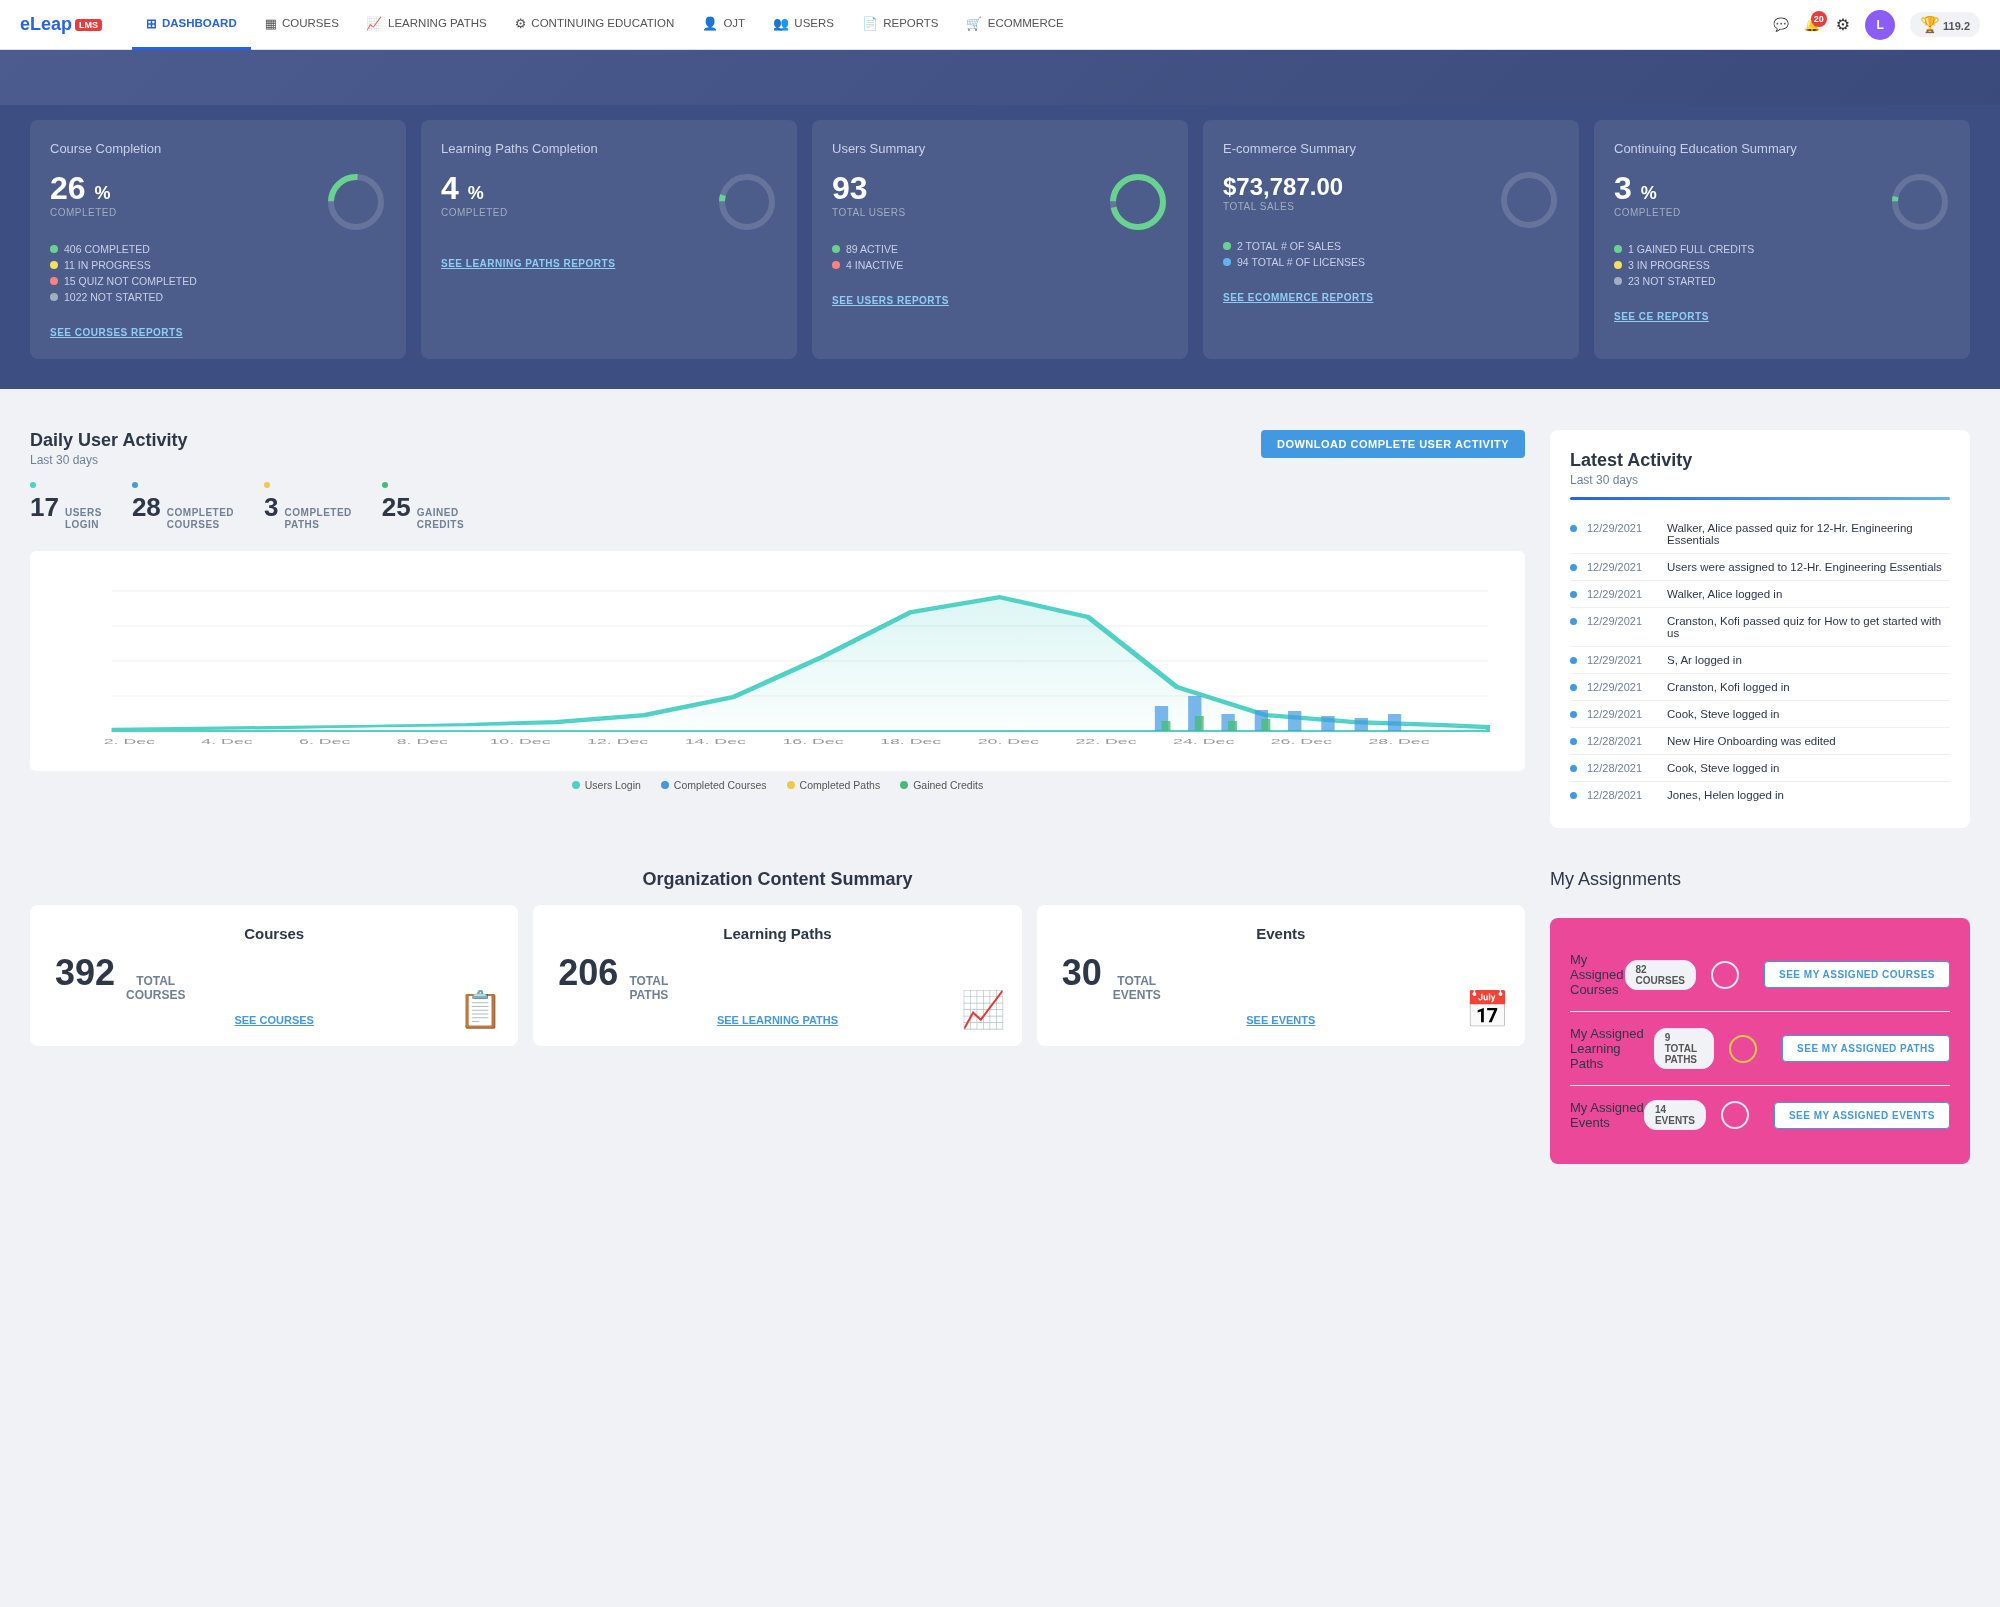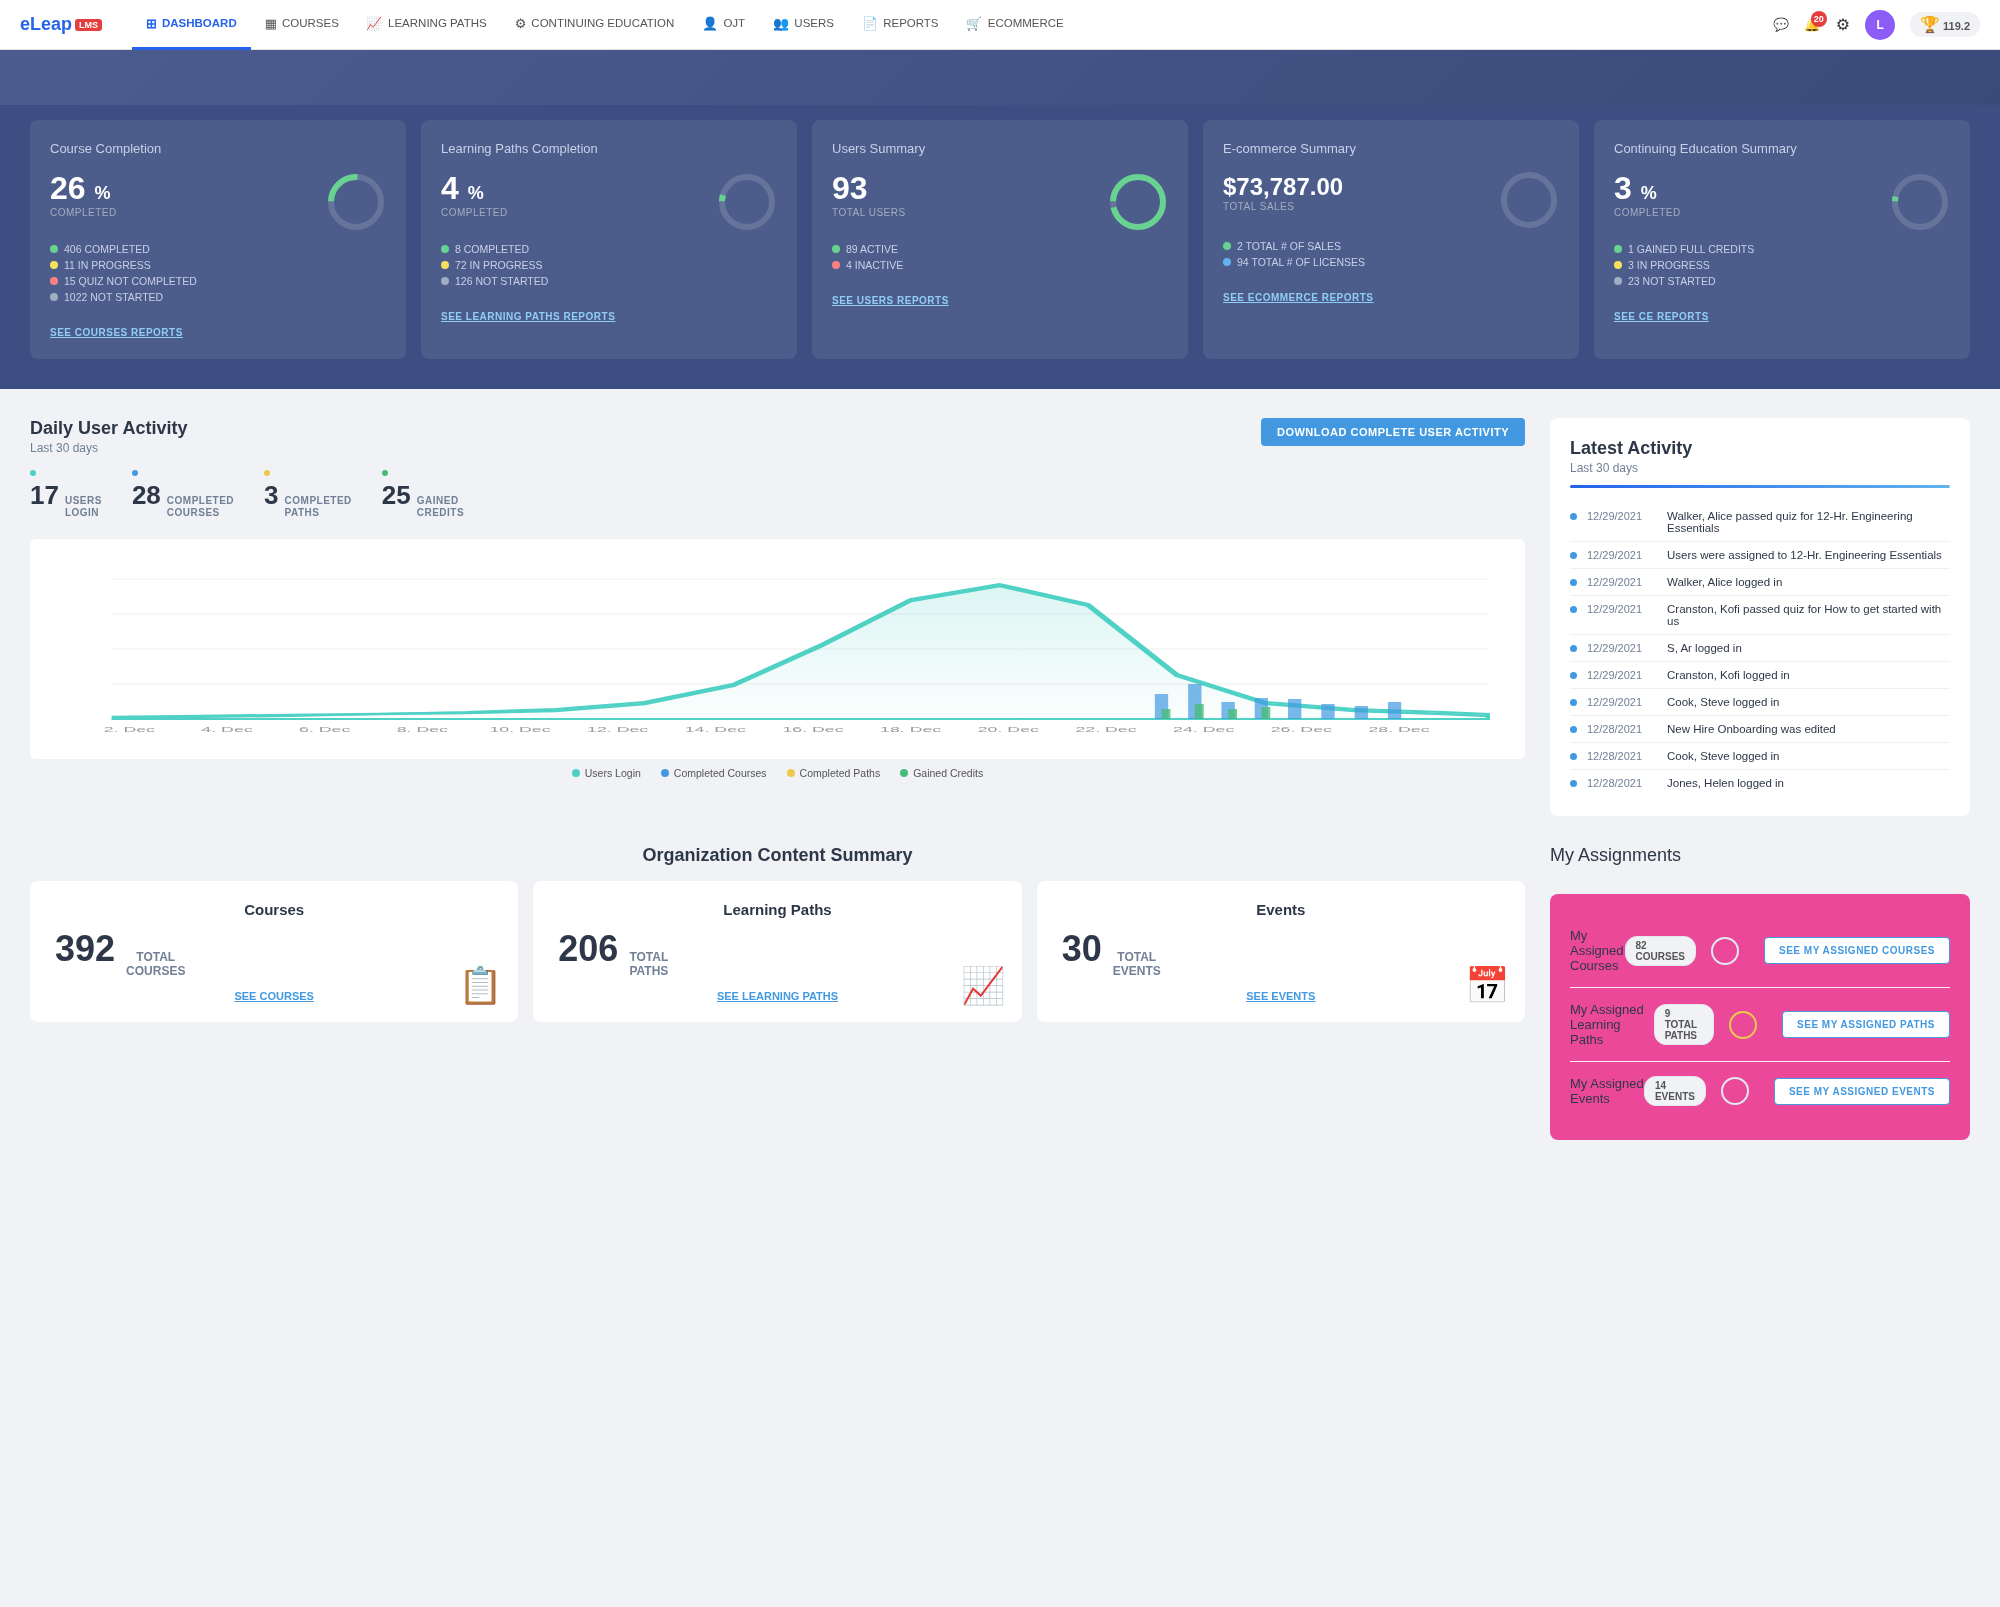--- a/index.html
+++ b/index.html
@@ -199,21 +199,21 @@
       letter-spacing: 0.5px;
     }
     .summary-card-money {
       font-size: 24px;
       font-weight: 700;
       color: #fff;
     }
 
     
     .main-content {
-      padding: 29px 30px;
+      padding: 41px 30px;
       display: flex;
       gap: 25px;
     }
     .left-col { flex: 1; min-width: 0; }
     .right-col { width: 420px; flex-shrink: 0; }
 
     
     .section-header {
       display: flex;
       align-items: flex-start;
@@ -563,34 +563,20 @@
       <div>
         <div class="summary-card-value">4 <span class="summary-card-unit">%</span></div>
         <div class="summary-card-label">COMPLETED</div>
       </div>
 
       <svg class="donut" viewBox="0 0 60 60">
         <circle cx="30" cy="30" r="25" fill="none" stroke="rgba(255,255,255,0.15)" stroke-width="6"></circle>
         <circle cx="30" cy="30" r="25" fill="none" stroke="#68d391" stroke-width="6" stroke-dasharray="6.283185307179586 150.79644737231007" stroke-dashoffset="39.269908169872416" transform="rotate(-90 30 30)"></circle>
       </svg>
     </div>
-    <div class="summary-stats">
-    <div class="stat-item">
-      <span class="stat-dot dot-green"></span>
-      <span>8 COMPLETED</span>
-    </div>
-    <div class="stat-item">
-      <span class="stat-dot dot-yellow"></span>
-      <span>72 IN PROGRESS</span>
-    </div>
-    <div class="stat-item">
-      <span class="stat-dot dot-gray"></span>
-      <span>126 NOT STARTED</span>
-    </div>
-        </div>
     <a class="summary-link">SEE LEARNING PATHS REPORTS</a>
   </div>
       <div class="summary-card">
     <div class="summary-card-title">Users Summary</div>
     <div class="summary-card-value-row">
       <div>
         <div class="summary-card-value">93 <span class="summary-card-unit"></span></div>
         <div class="summary-card-label">TOTAL USERS</div>
       </div>
 

